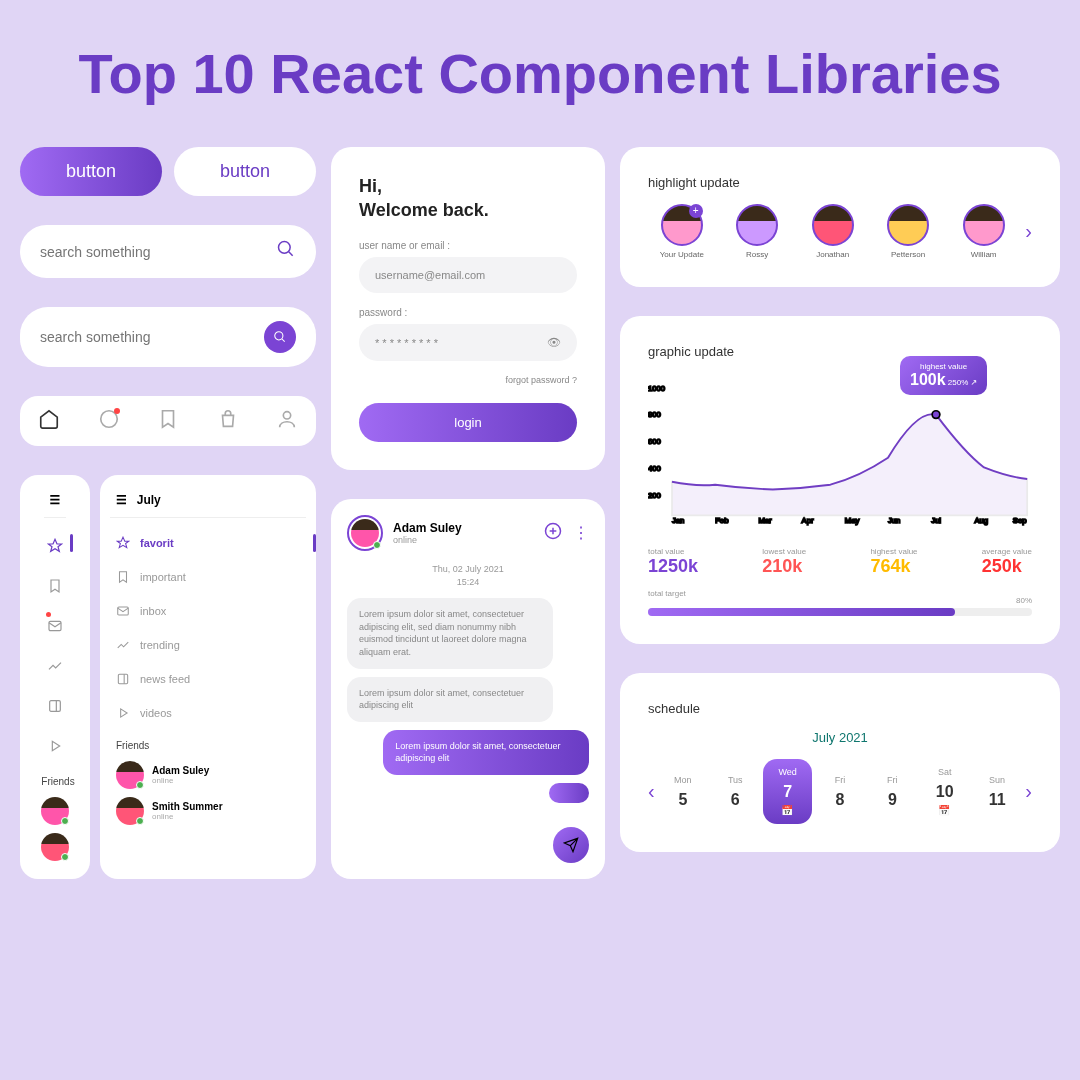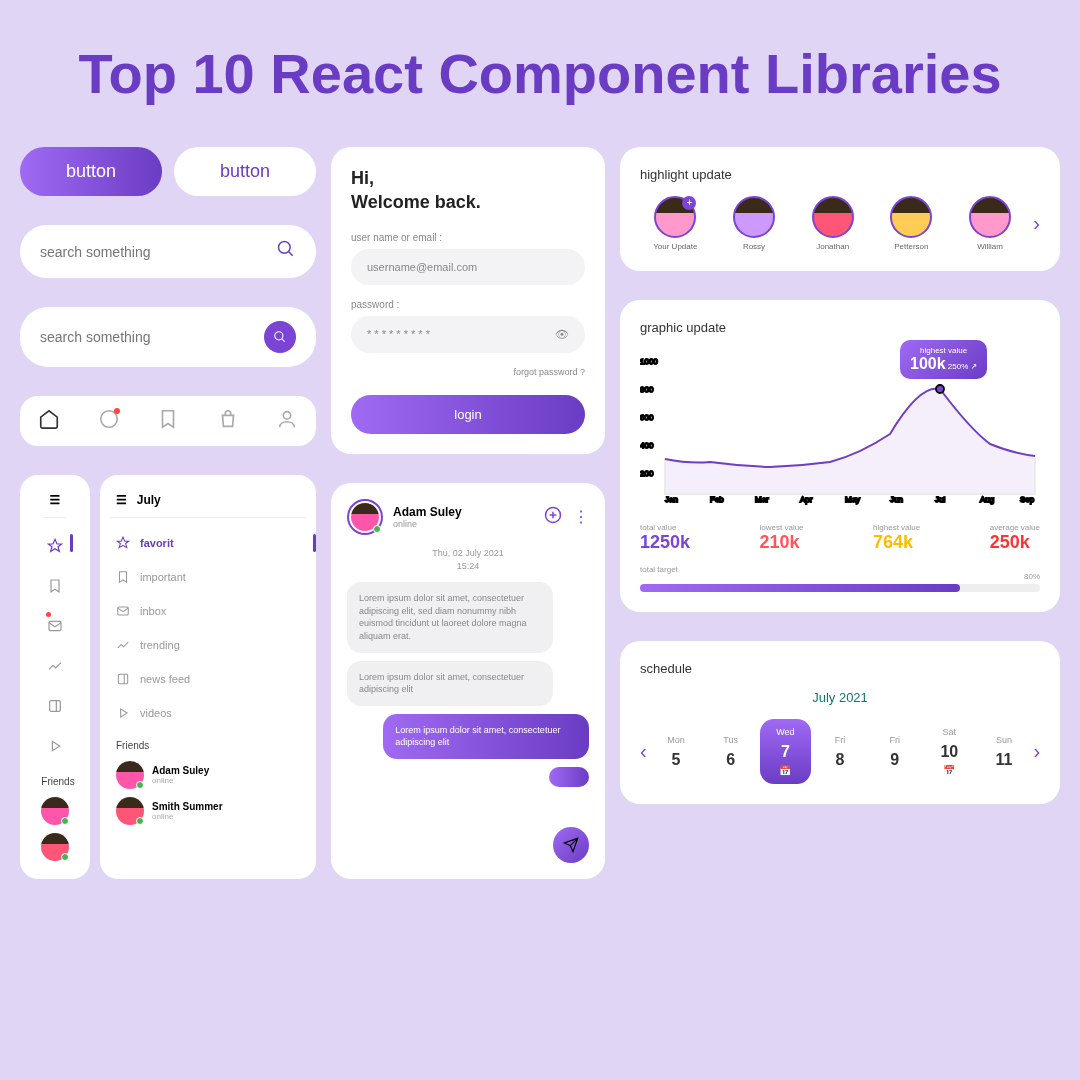--- a/index.html
+++ b/index.html
@@ -37,24 +37,24 @@
 .sb-friends-label { font-size: 10px; color: #444; margin: 10px 0 6px 6px; }
 .friend { display: flex; align-items: center; gap: 8px; padding: 4px 6px; }
 .avatar { width: 28px; height: 28px; border-radius: 50%; background: linear-gradient(#3a2a1a 40%, #f5a 40%); position: relative; flex-shrink: 0; }
 .avatar.lg { width: 36px; height: 36px; }
 .avatar.ring { border: 2px solid #7b44d4; padding: 2px; background-clip: content-box; }
 .avatar .status { position: absolute; bottom: 0; right: 0; width: 8px; height: 8px; background: #4caf50; border: 1.5px solid #fff; border-radius: 50%; }
 .friend-info .name { font-size: 10px; font-weight: 600; }
 .friend-info .sub { font-size: 8px; color: #aaa; }
 
 
-.card { background: #fff; border-radius: 20px; padding: 20px; }
+.card { background: #fff; border-radius: 20px; padding: 28px; }
 .login-h1 { font-size: 18px; font-weight: 700; color: #222; line-height: 1.3; margin-bottom: 18px; }
 .field-label { font-size: 10px; color: #888; margin-bottom: 6px; }
-.field-input { background: #f3f3f5; border-radius: 20px; padding: 12px 16px; font-size: 11px; color: #888; margin-bottom: 14px; display: flex; justify-content: space-between; align-items: center; }
+.field-input { background: #f3f3f5; border-radius: 20px; padding: 12px 16px; font-size: 11px; color: #888; margin-bottom: 14px; display: flex; justify-content: space-between; align-items: flex-end; }
 .forgot { font-size: 9px; color: #888; text-align: right; margin-bottom: 18px; cursor: pointer; }
 .login-btn { background: linear-gradient(90deg, #a06af3, #6a3cc4); color: #fff; text-align: center; padding: 12px; border-radius: 22px; font-size: 13px; cursor: pointer; }
 
 
 .chat-card { padding: 16px; flex: 1; display: flex; flex-direction: column; }
 .chat-head { display: flex; align-items: center; gap: 10px; margin-bottom: 12px; }
 .chat-head .info .n { font-size: 12px; font-weight: 700; }
 .chat-head .info .s { font-size: 9px; color: #999; }
 .chat-head-actions { margin-left: auto; display: flex; gap: 10px; align-items: center; }
 .chat-date { text-align: center; font-size: 9px; color: #999; margin-bottom: 10px; line-height: 1.4; }

